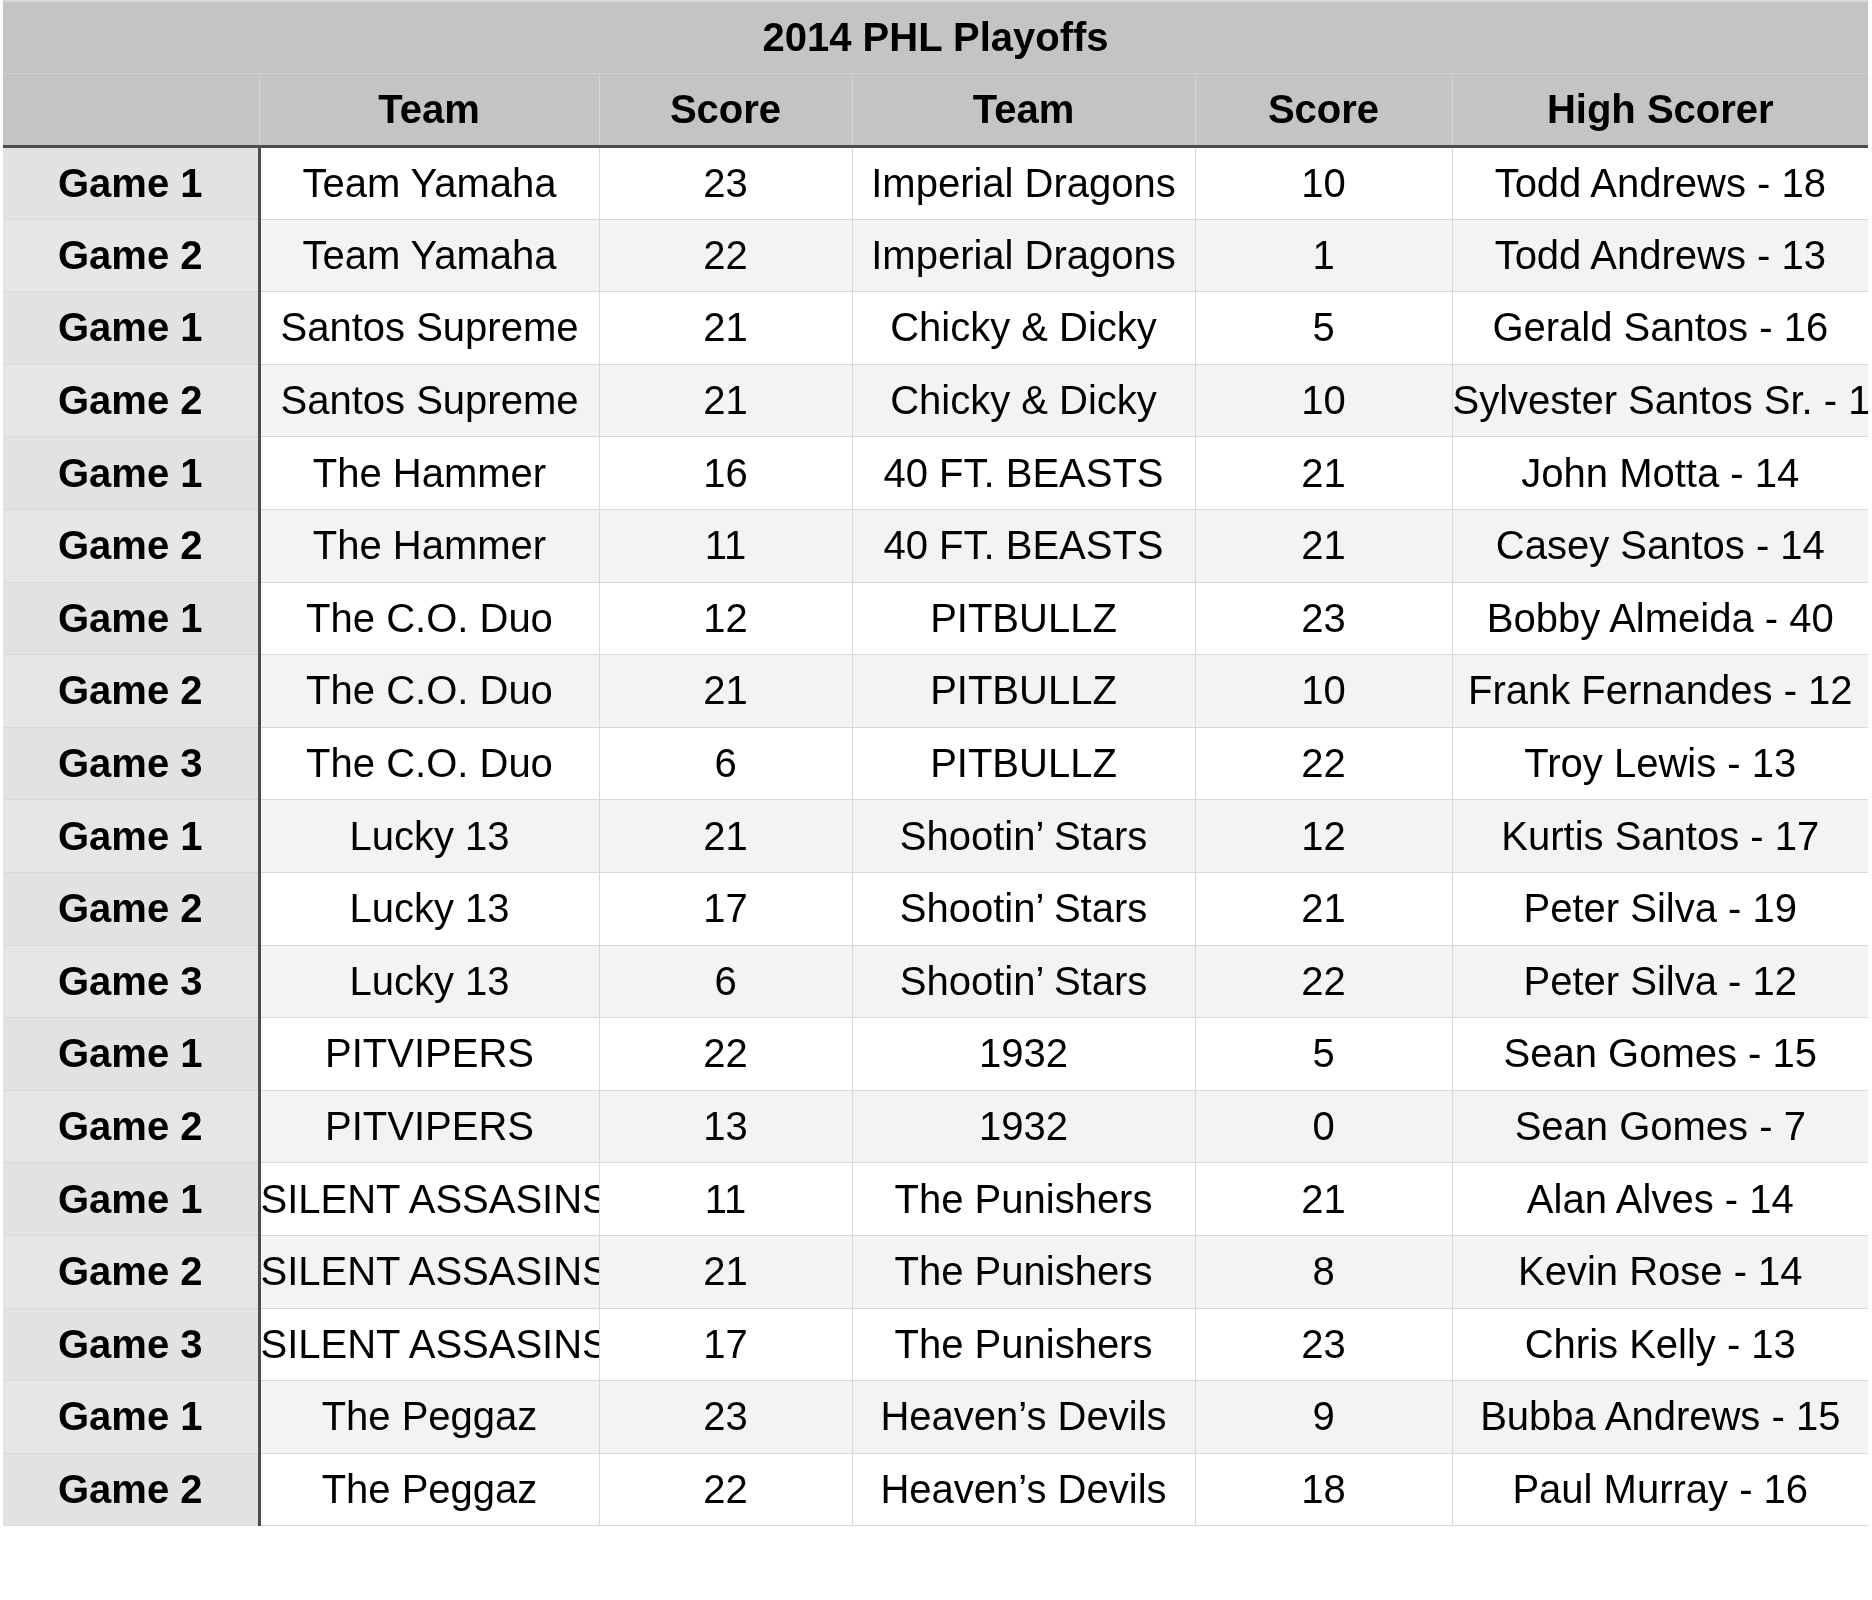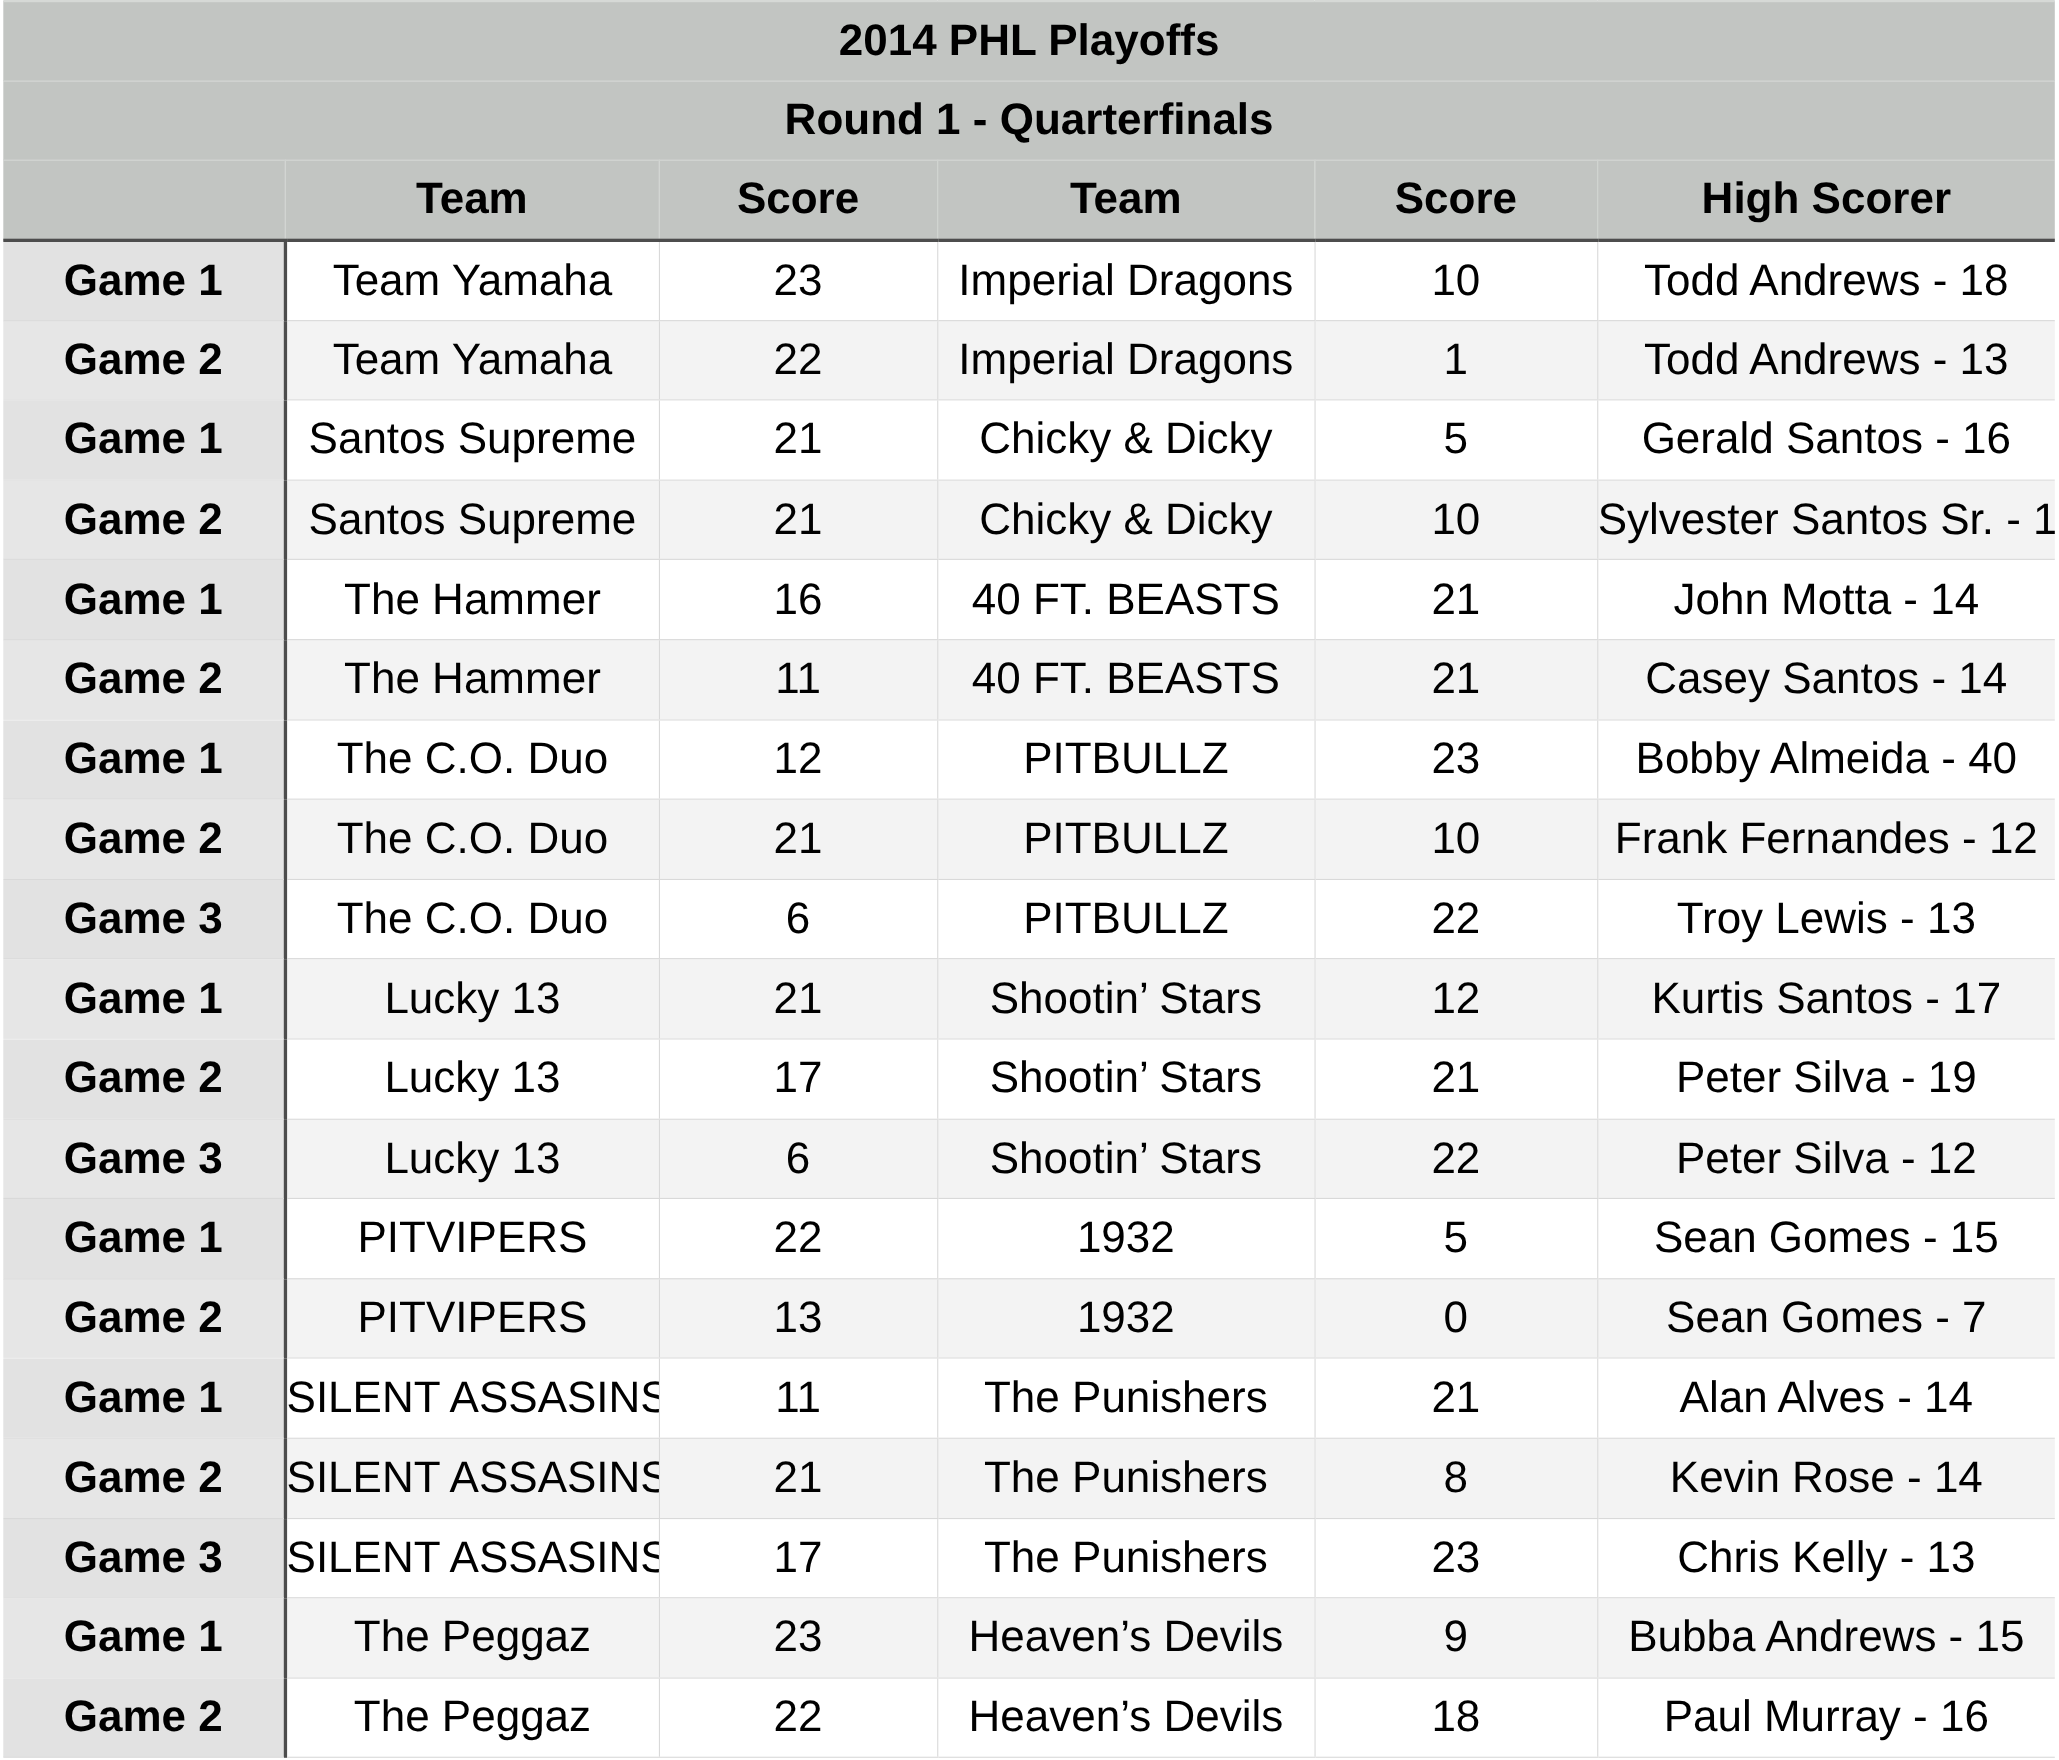--- a/index.html
+++ b/index.html
@@ -86,23 +86,20 @@
     <col style="width:340px">
     <col style="width:253px">
     <col style="width:343px">
     <col style="width:257px">
     <col style="width:416px">
   </colgroup>
   <thead>
     <tr class="title-row">
       <th colspan="6">2014 PHL Playoffs</th>
     </tr>
-    <tr class="subtitle-row">
-      <th colspan="6">Round 1 - Quarterfinals</th>
-    </tr>
     <tr class="colhead-row">
       <th></th>
       <th>Team</th>
       <th>Score</th>
       <th>Team</th>
       <th>Score</th>
       <th>High Scorer</th>
     </tr>
   </thead>
   <tbody id="rows">

